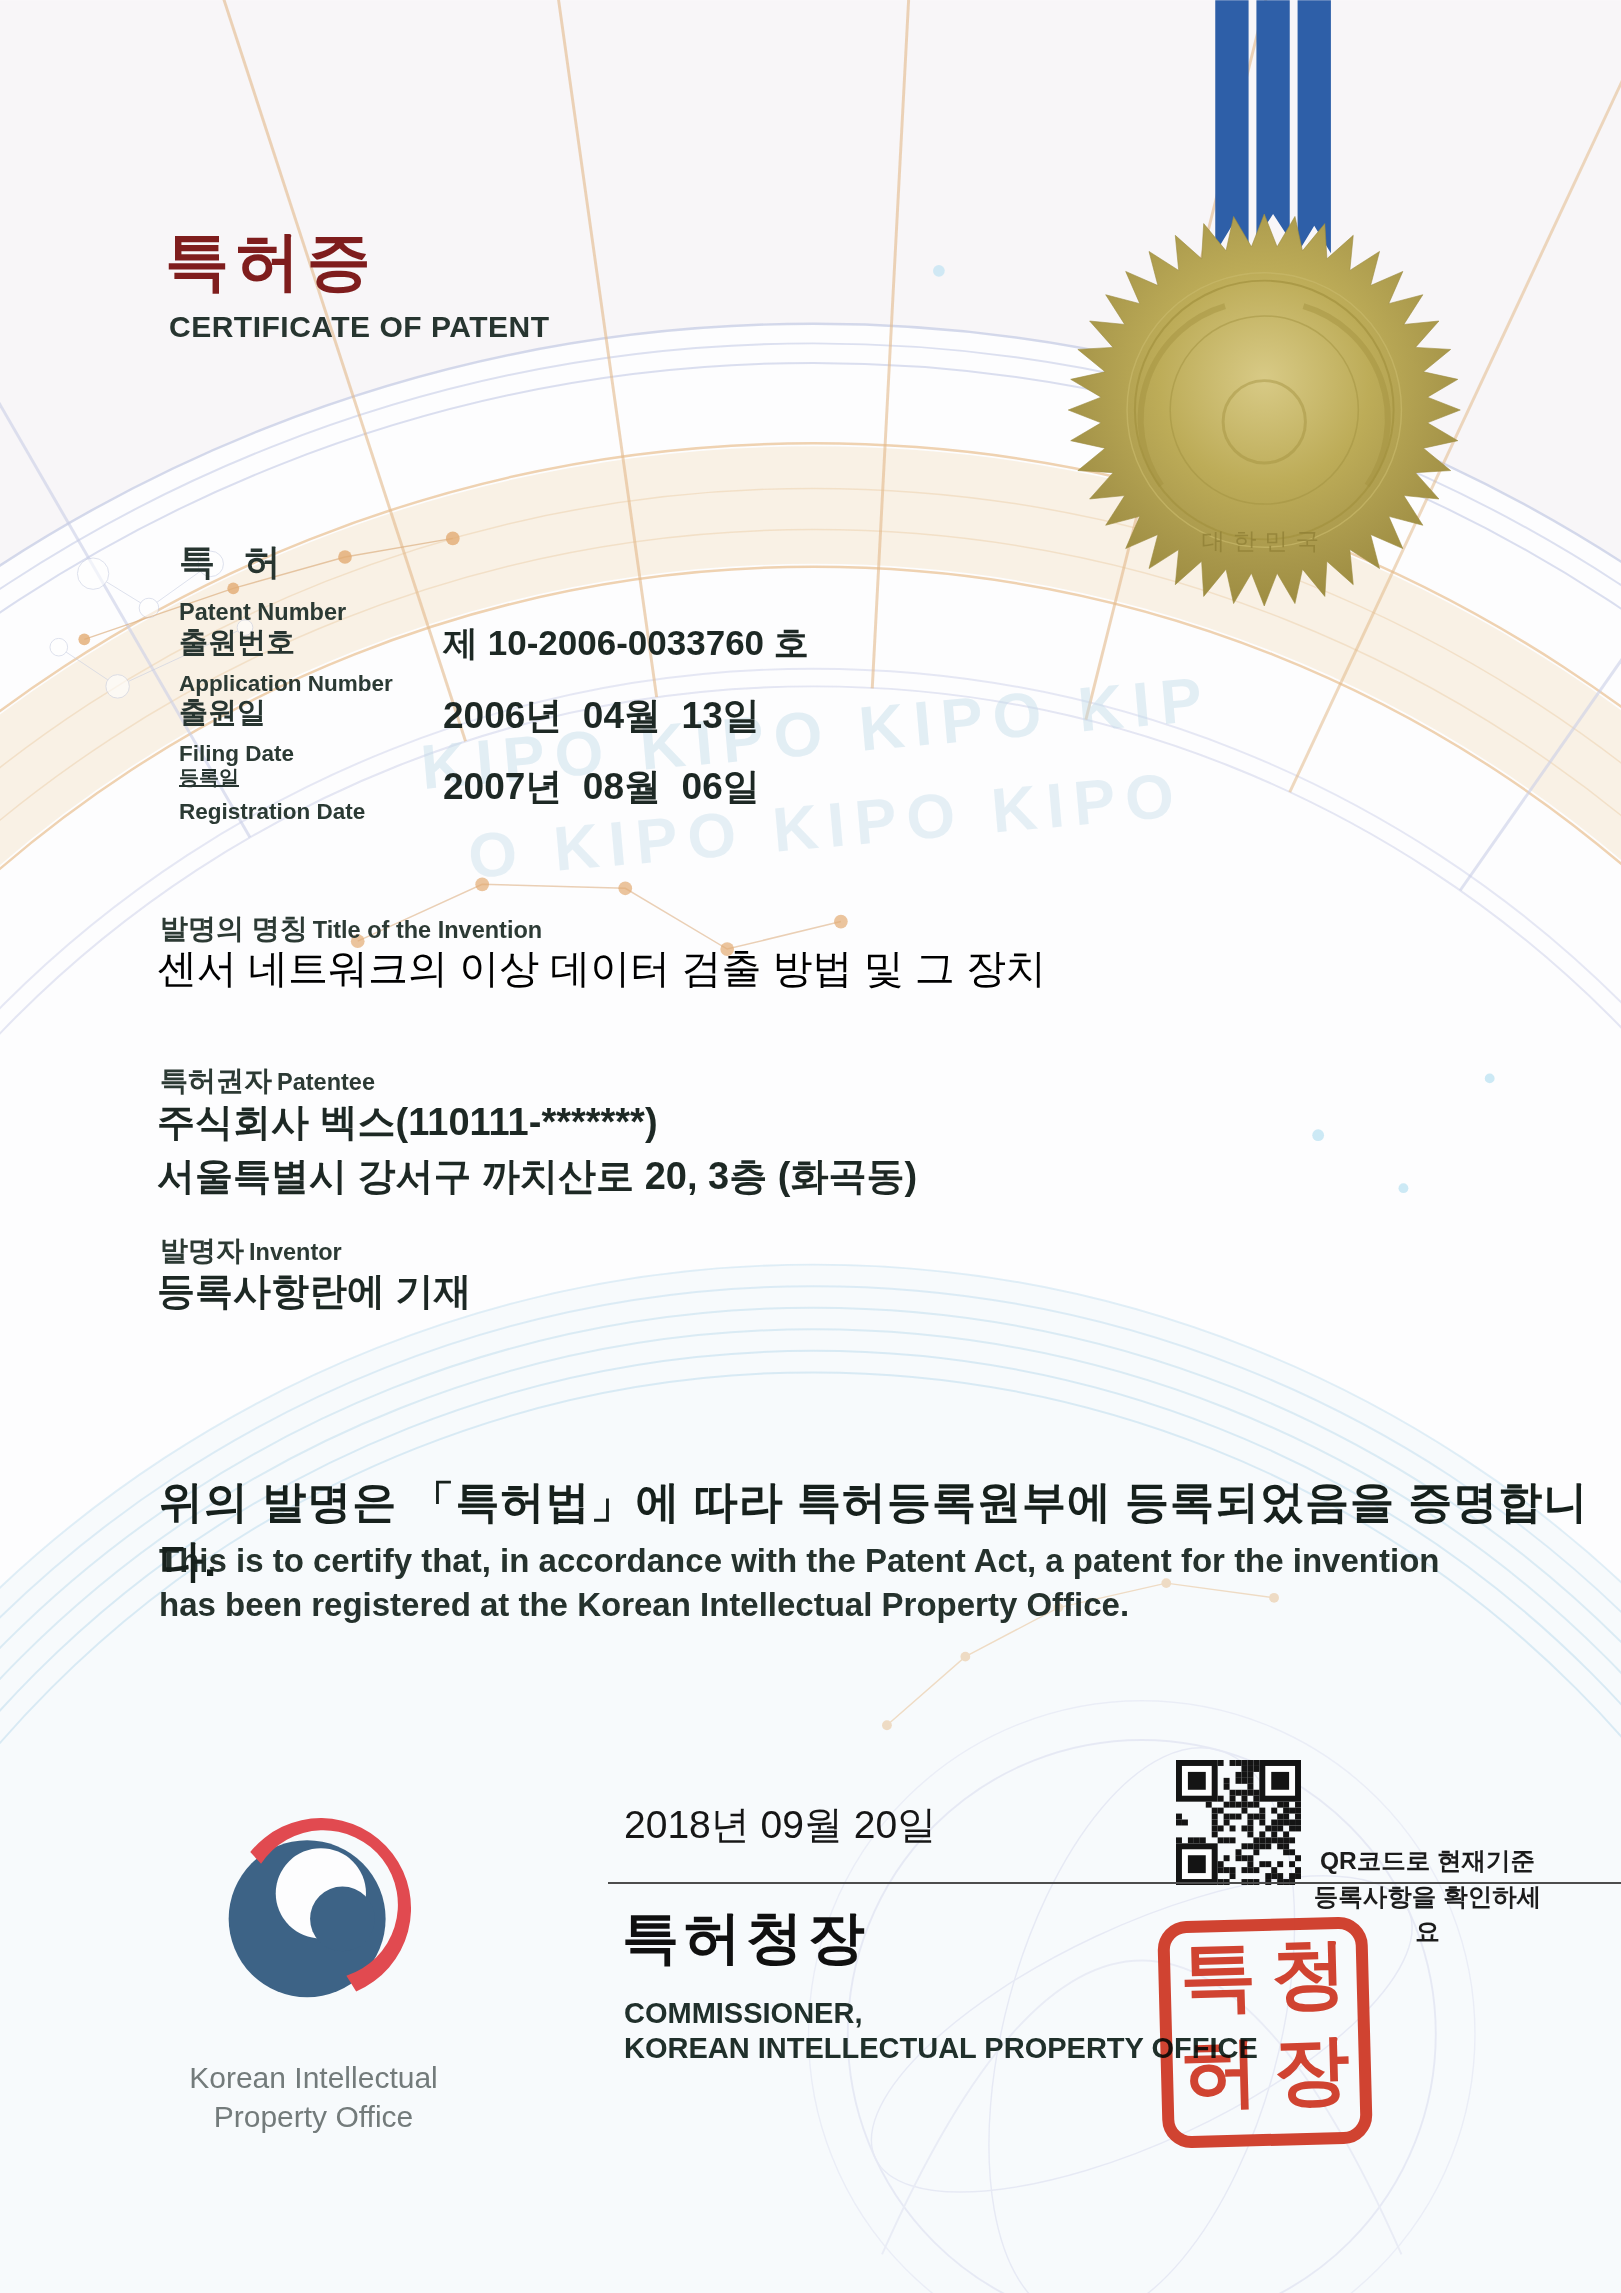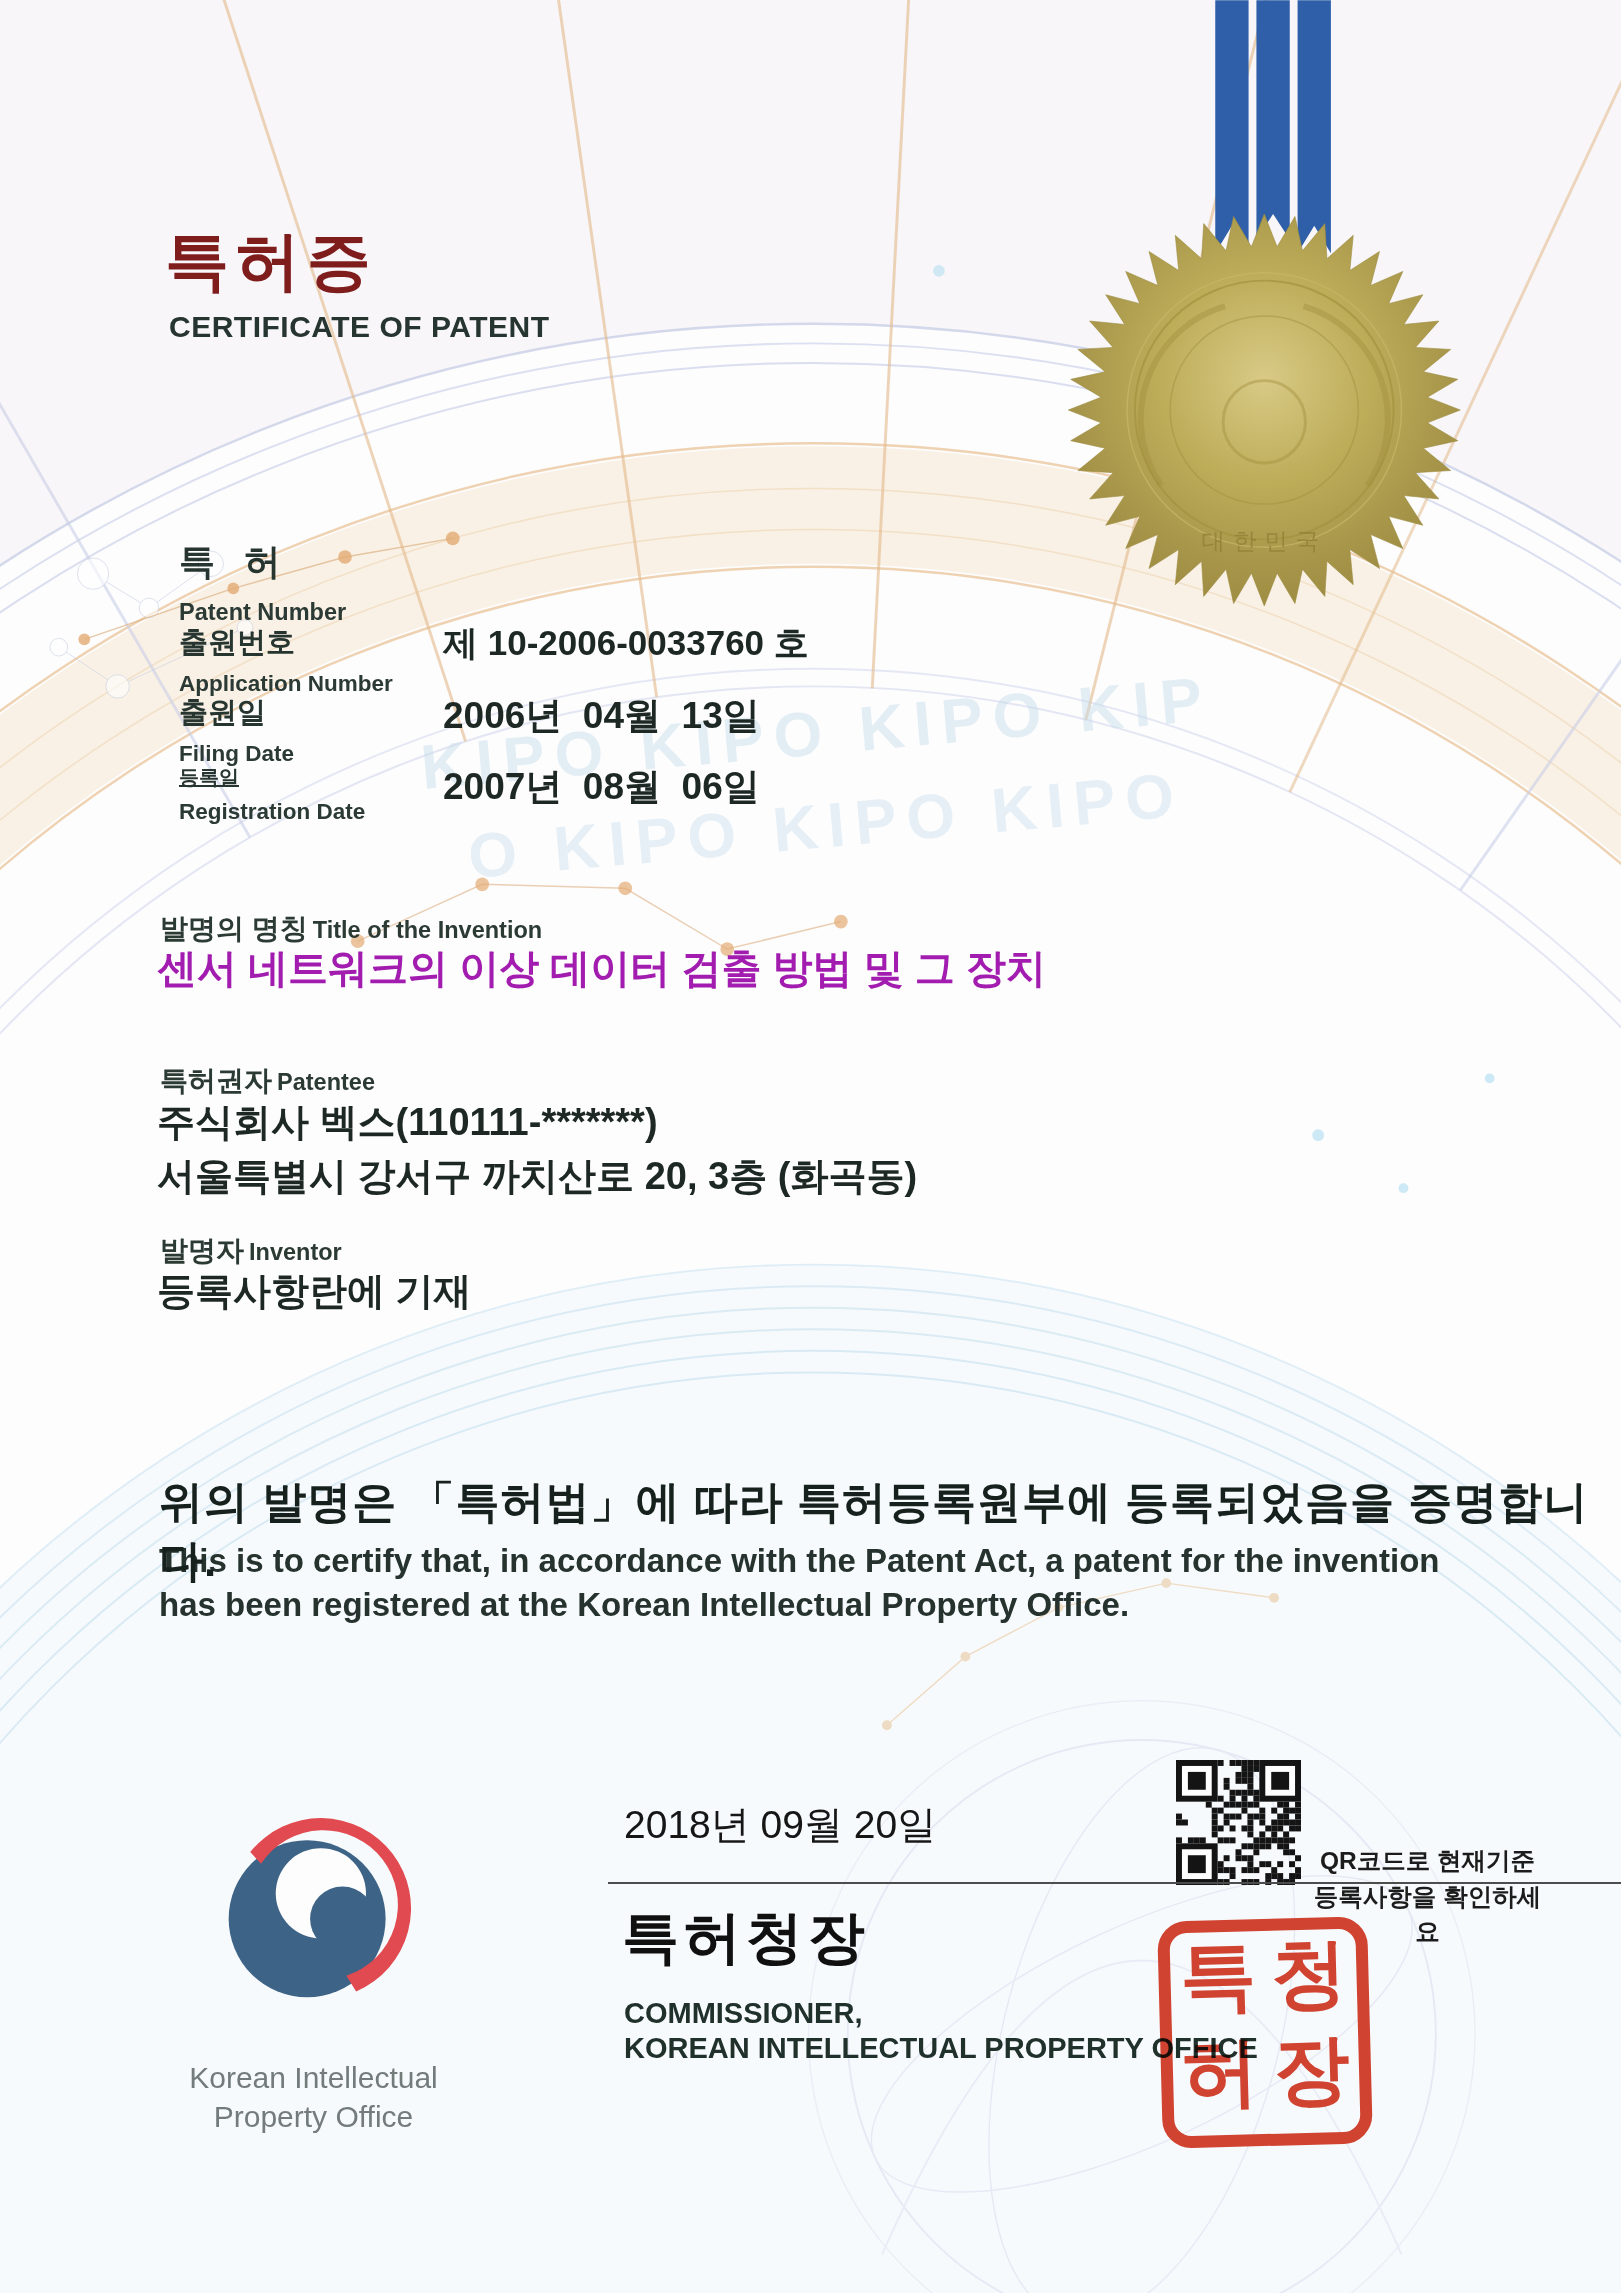--- a/index.html
+++ b/index.html
@@ -26,21 +26,21 @@
   .fvalue{font-weight:700;color:#1d2824;white-space:pre;}
   .val-patent{left:443px;top:534px;font-size:40px;}
   .val-app{left:443px;top:620px;font-size:35px;}
   .val-filing{left:443px;top:691px;font-size:37px;}
   .val-reg{left:443px;top:762px;font-size:37px;}
 
   .sec-label{display:flex;align-items:baseline;gap:5px;color:#2c3a34;}
   .sec-label .ko{font-size:28px;font-weight:700;}
   .sec-label .en{font-size:23.5px;font-weight:600;}
   .sec-invention{left:160px;top:910px;}
-  .invention-title{left:157px;top:941px;font-size:40px;font-weight:700;color:#a21caf;}
+  .invention-title{left:157px;top:941px;font-size:40px;font-weight:400;color:#000000;}
   .sec-patentee{left:160px;top:1062px;}
   .patentee-name{left:157px;top:1097px;font-size:38px;font-weight:800;color:#1d2824;}
   .patentee-addr{left:157px;top:1151px;font-size:38px;font-weight:800;color:#1d2824;}
   .sec-inventor{left:160px;top:1232px;}
   .inventor-value{left:157px;top:1266px;font-size:38px;font-weight:800;color:#1d2824;}
 
   .stmt-ko{left:159px;top:1473px;font-size:44px;font-weight:800;letter-spacing:1px;color:#16201c;}
   .stmt-en{left:159px;top:1539px;font-size:33px;font-weight:800;line-height:1.32;color:#25322d;}
 
   .issue-date{left:624px;top:1798px;font-size:39px;font-weight:500;color:#161616;}

